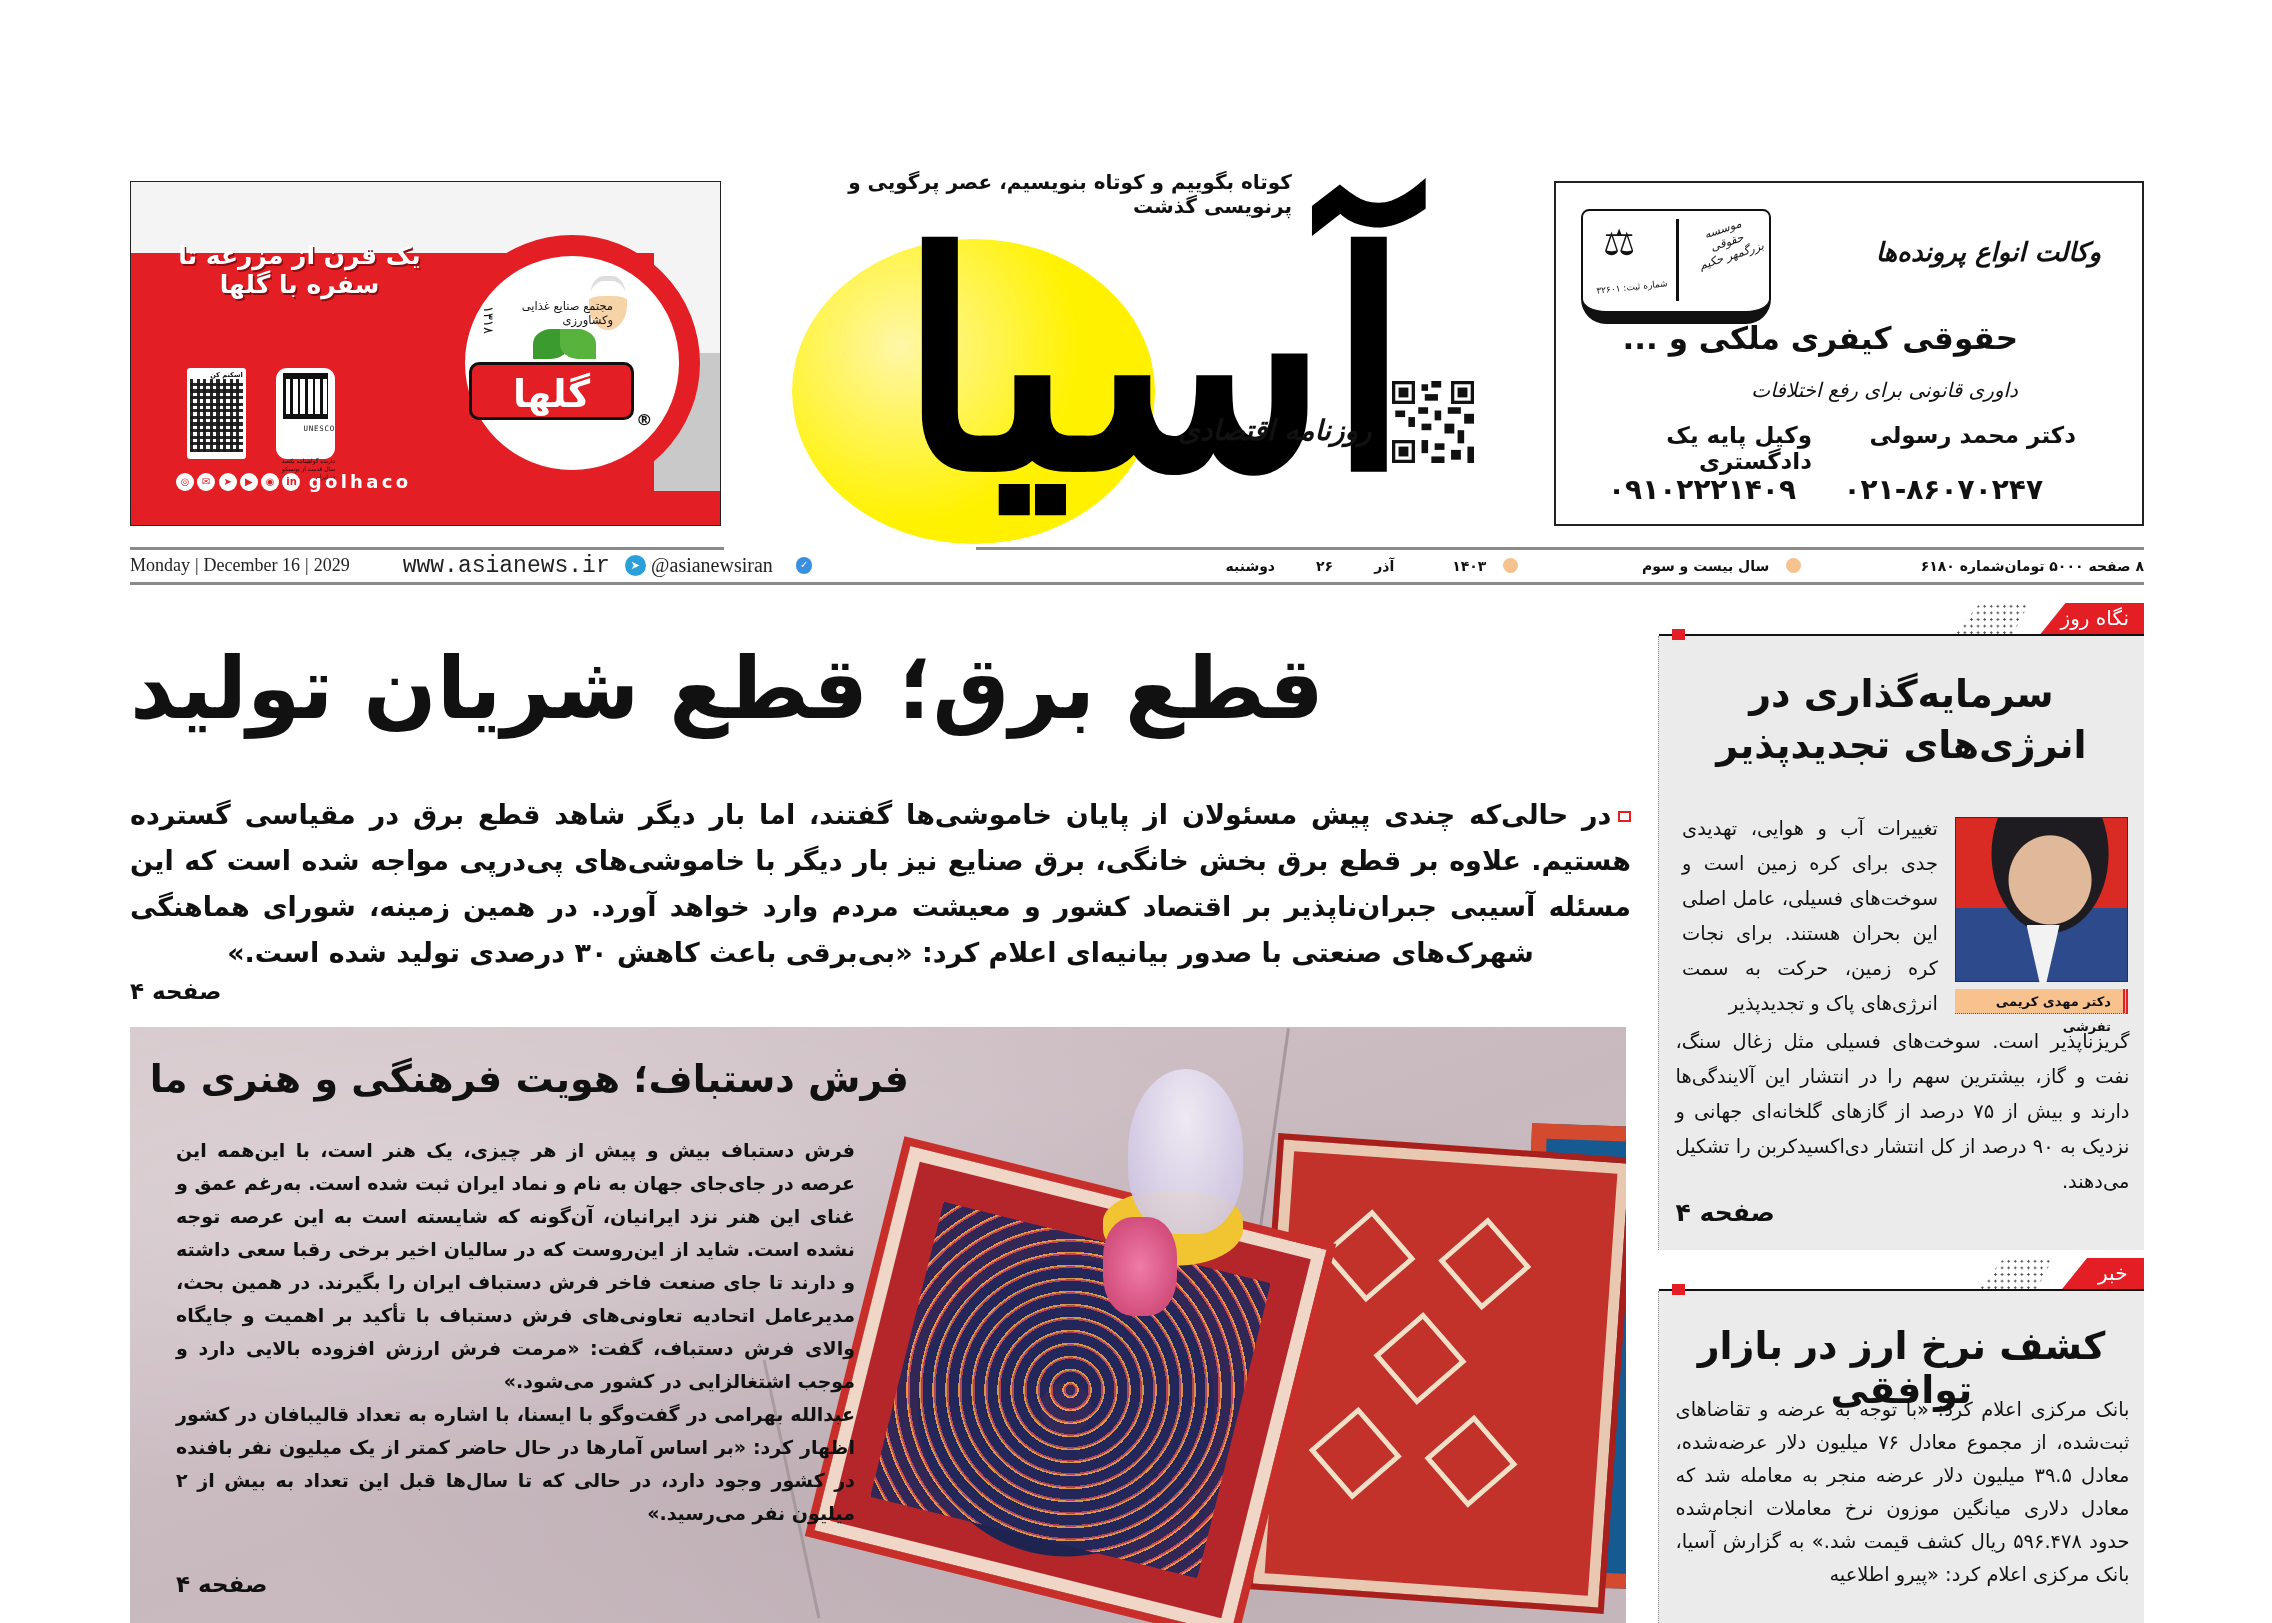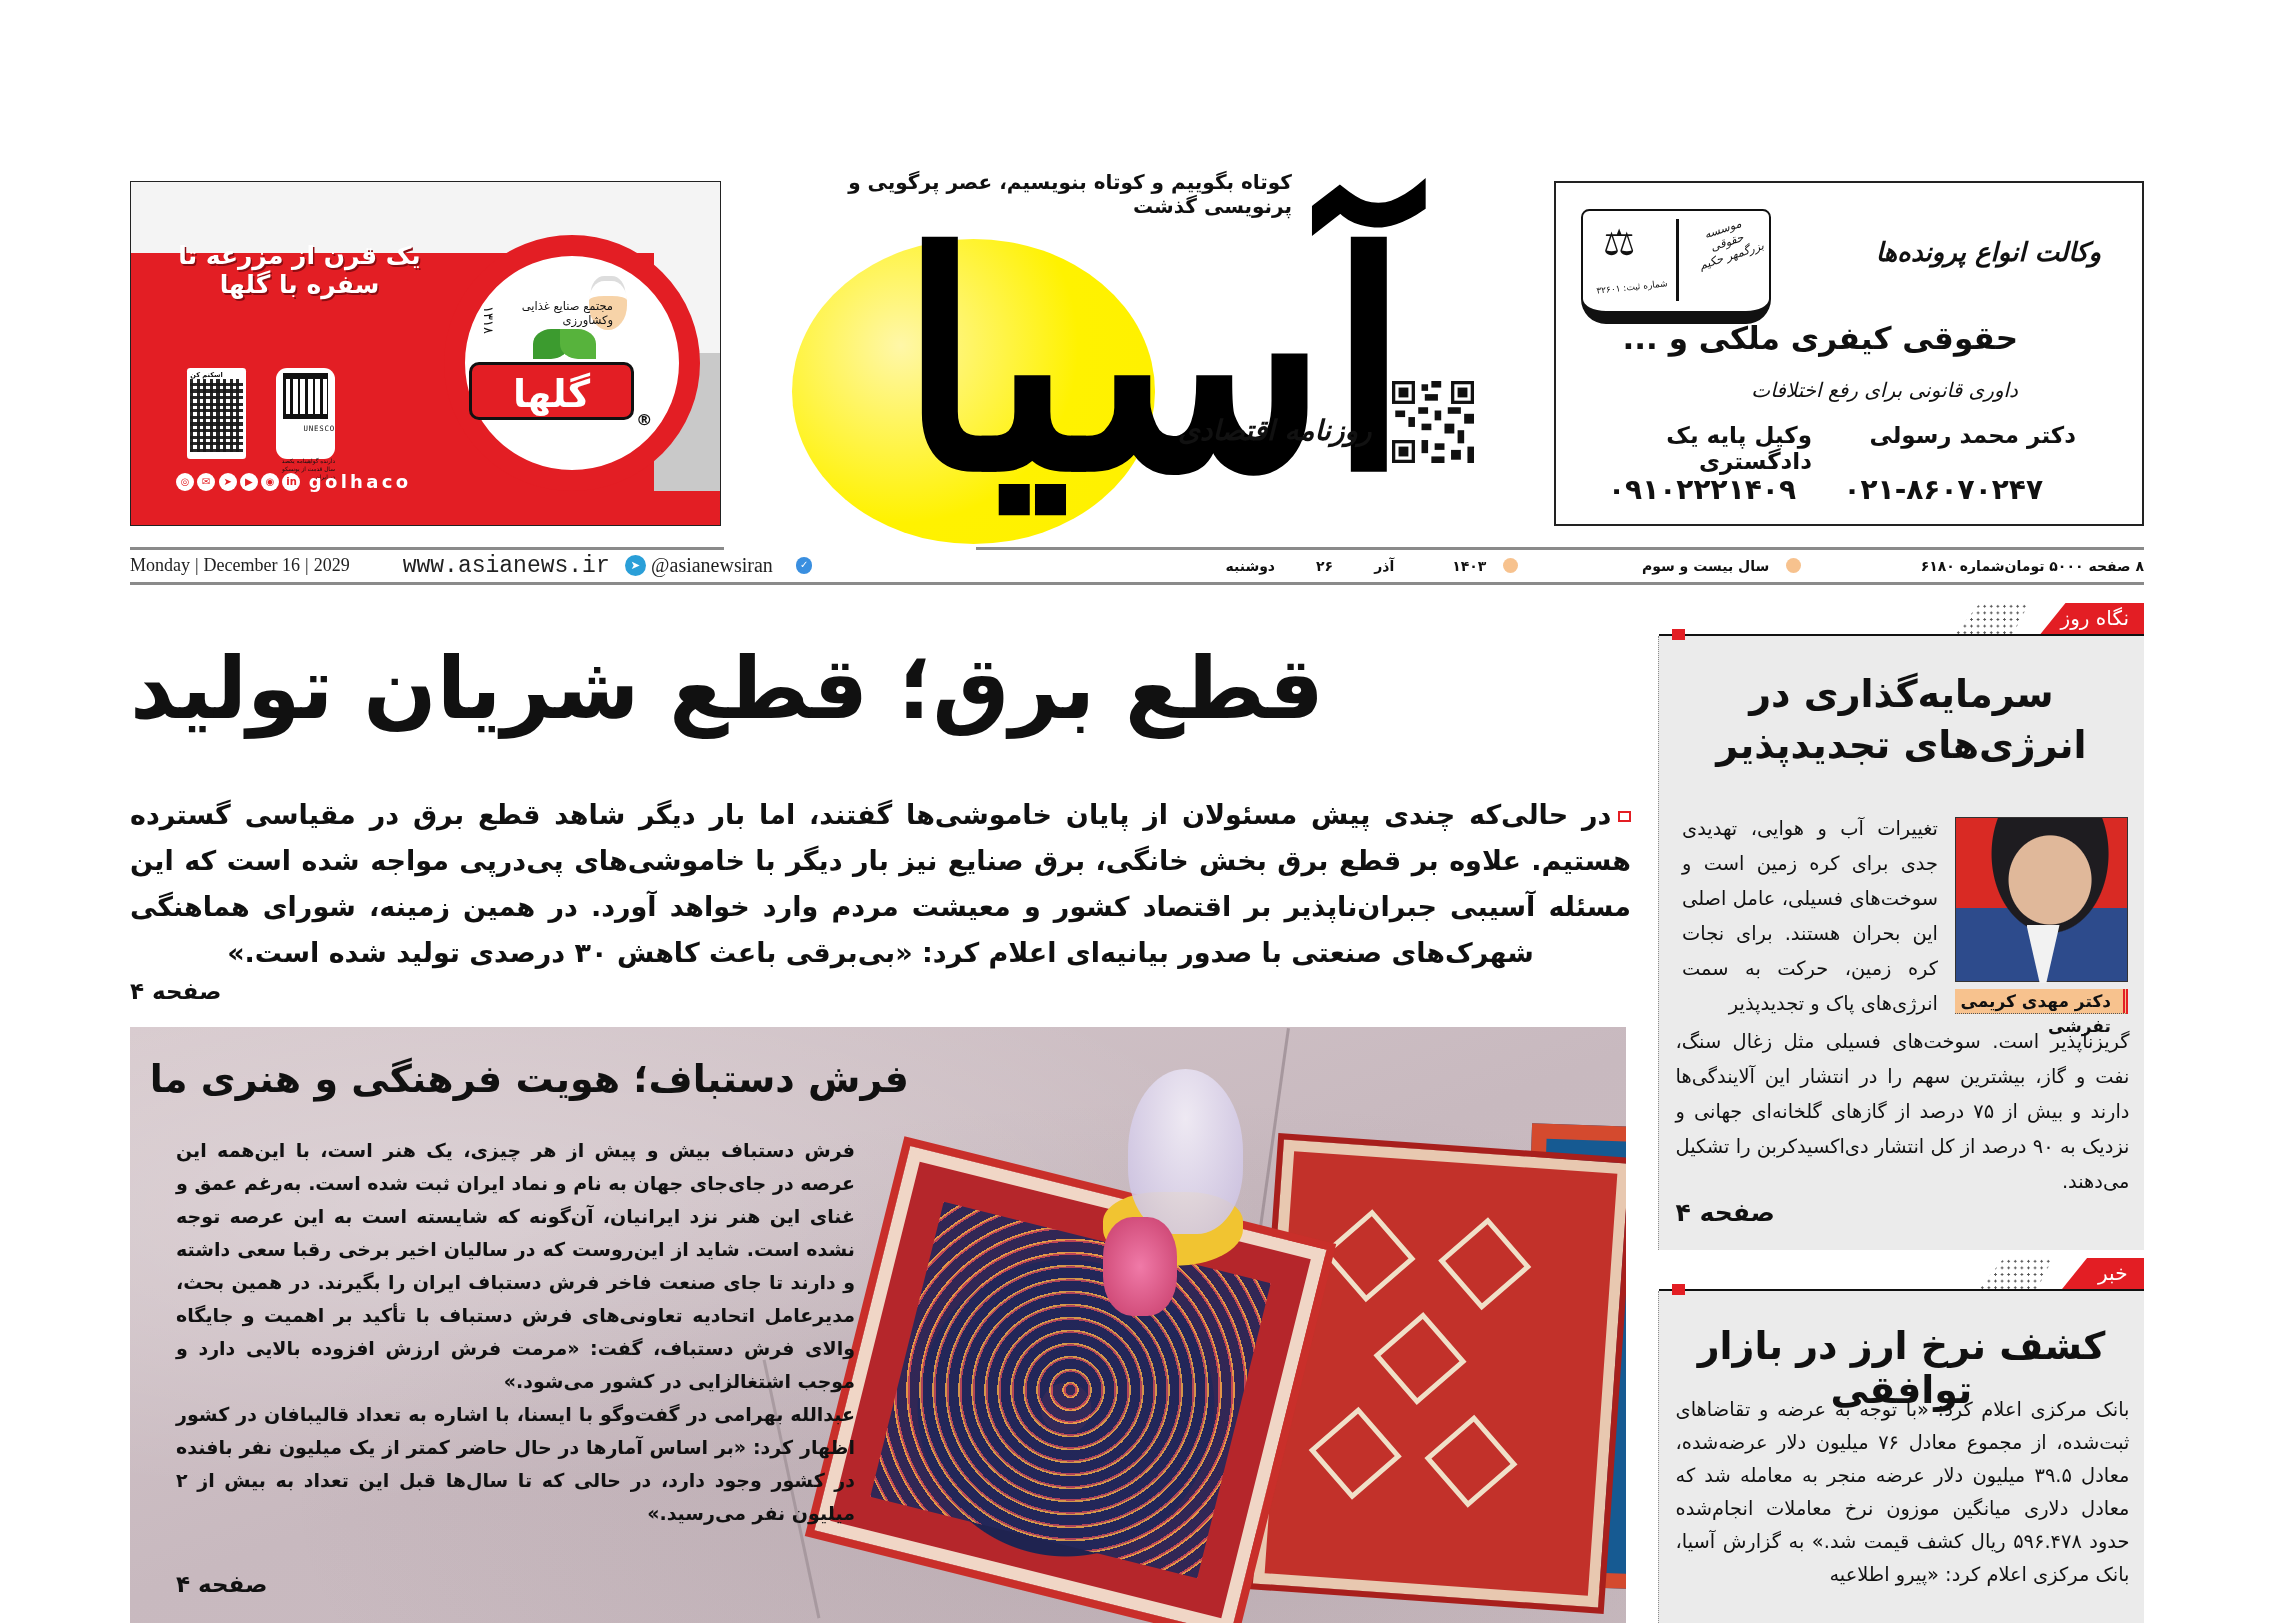--- a/index.html
+++ b/index.html
@@ -14,21 +14,21 @@
   .ad-left .circle { position:absolute; left:313px; top:53px; width:256px; height:256px; border-radius:50%; background:#fff; border: 21.4px solid #e31e24; box-shadow: 0 0 0 2.5px #fff inset; }
   .ad-left .slogan { position:absolute; right:272px; top:59px; width:297px; color:#fff; font-weight:bold; font-size:25px; text-shadow: 1.6px 1.6px 0 #8a0d12; text-align:center; direction:rtl; }
   .ad-left .brand { position:absolute; left:338px; top:180px; width:165px; height:58px; background:#e31e24; color:#fff; font-weight:bold; font-size:38px; text-align:center; line-height:58px; border-radius:10px; border:3.3px solid #111; direction:rtl; }
   .ad-left .leaf { position:absolute; left:402px; top:147px; width:36px; height:30px; background:#3c9b2f; border-radius: 50% 0 50% 0; }
   .ad-left .leaf2 { left:429px; border-radius: 0 50% 0 50%; background:#57b33c;}
   .ad-left .reg { position:absolute; left:505px; top:228px; font-size:16.5px; color:#111; font-weight:bold; }
   .ad-left .year { position:absolute; left:350px; top:124px; font-size:13px; color:#111; writing-mode: vertical-rl; }
   .ad-left .company { position:absolute; left:358px; top:117px; font-size:11.5px; color:#111; direction:rtl; width:124px; text-align:right; }
   .ad-left .chef { position:absolute; left:458px; top:99px; width:38px; height:49px; background:#f7d3a8; border-radius: 40% 40% 50% 50%; border-top: 15px solid #fff; box-shadow: 0 -6.6px 0 -1.6px #ddd; }
   .ad-left .qrbox { position:absolute; left:56px; top:186px; width:59px; height:91px; background:#fff; border-radius:3.3px; padding:3.3px; }
-  .ad-left .qrbox .scan { font-size:6.6px; text-align:left; direction:rtl; font-weight:bold; }
+  .ad-left .qrbox .scan { font-size:6.6px; text-align:right; direction:rtl; font-weight:bold; }
   .qr-grid { width:53px; height:73px; background:
       repeating-linear-gradient(90deg,#111 0 3.3px,#fff 3.3px 6.6px),
       repeating-linear-gradient(0deg,#111 0 3.3px,#fff 3.3px 6.6px);
       background-blend-mode: multiply; opacity:.9; }
   .ad-left .unesco { position:absolute; left:145px; top:186px; width:59px; height:91px; background:#fff; border-radius:11px; text-align:right; padding-top:5px; }
   .ad-left .unesco .temple { width:45px; height:46px; margin:0 auto; border-top: 6.6px solid #111; border-bottom: 5px solid #111; background: repeating-linear-gradient(90deg,#111 0 2.5px,#fff 2.5px 7.4px); }
   .ad-left .unesco .word { font-size:7.4px; font-family:"DejaVu Sans Mono", monospace; letter-spacing:0.8px; margin-top:-30px; background:#fff; display:inline-block; position:relative; }
   .ad-left .unesco .cap { font-size:5.8px; direction:rtl; margin-top:23px; line-height:8.2px; }
   .ad-left .socials { position:absolute; left:45px; top:289px; display:flex; gap:3.3px; align-items:center; }
   .ad-left .socials .ic { width:18px; height:18px; border-radius:50%; background:#fff; color:#e31e24; font-size:10px; text-align:center; line-height:18px; font-weight:bold; }
@@ -109,21 +109,21 @@
   .sb-rule { position:absolute; left: 0; top: -2.5px; width: 100%; height: 2.5px; background: #111; }
   .sb-sq { position:absolute; left: 13px; top: -7.4px; width: 13px; height: 11.5px; background:#e31e24; }
   .tag { position:absolute; right: 0; top: -33px; height: 31px; padding: 0 15px 0 20px; background: #e31e24; color:#ffffff; font-size: 20px; line-height: 31px; direction: rtl; clip-path: polygon(25px 0, 100% 0, 100% 100%, 0 100%); }
   .tag-dots { position:absolute; top: -33px; height: 31px; width: 74px; background: radial-gradient(circle, #555 1px, transparent 1.3px) 0 0 / 6.6px 6.6px; clip-path: polygon(25px 0, 100% 0, 58px 100%, 0 100%); }
   .sb1-title { position:absolute; left: 0; top: 33px; width: 100%; text-align:center; font-size: 38px; line-height: 51px; font-weight: bold; direction: rtl; }
   .portrait { position:absolute; right: 16.5px; top: 181px; width: 173px; height: 165px; border: 1.6px solid #333; background:
       radial-gradient(ellipse at 55% 38%, #e0b89a 0 41px, transparent 42px),
       radial-gradient(ellipse at 55% 22%, #1e1c20 0 58px, transparent 59px),
       linear-gradient(180deg, #d92a24 0%, #d92a24 55%, #2d4b8c 55%, #2d4b8c 100%); }
   .portrait .shirt { position:absolute; left: 71px; top: 107px; width: 33px; height: 58px; background:#f2f2f2; clip-path: polygon(0 0,100% 0, 60% 100%, 40% 100%); }
-  .caption { position:absolute; right: 16.5px; top: 353px; width: 173px; height: 25px; background:#f7c28e; font-size: 17px; line-height: 25px; font-weight: bold; direction: rtl; padding-right: 11.5px; border-right: 5px double #e31e24; border-bottom: 1.6px dotted #555; }
+  .caption { position:absolute; right: 16.5px; top: 353px; width: 173px; height: 25px; background:#f7c28e; font-size: 13px; line-height: 25px; font-weight: bold; direction: rtl; padding-right: 11.5px; border-right: 5px double #e31e24; border-bottom: 1.6px dotted #555; }
   .sb1-body-top { position:absolute; right: 206px; top: 175px; width: 256px; font-size: 19.4px; line-height: 35px; direction: rtl; text-align: justify; text-align-last: right; }
   .sb1-body-bot { position:absolute; left: 16.5px; top: 388px; width: 454px; font-size: 19.4px; line-height: 35px; direction: rtl; text-align: justify; }
   .pg-sb1 { position:absolute; left: 16.5px; top: 562px; font-size: 25px; font-weight: bold; direction: rtl; }
   .sb2-title { position:absolute; left: 0; top: 33px; width: 100%; text-align:center; font-size: 38px; font-weight: bold; direction: rtl; }
   .sb2-body { position:absolute; left: 16.5px; top: 102px; width: 454px; font-size: 19.4px; line-height: 33px; direction: rtl; text-align: justify; }
 </style>
 </head>
 <body>
 
 <div class="abs ad-left">

